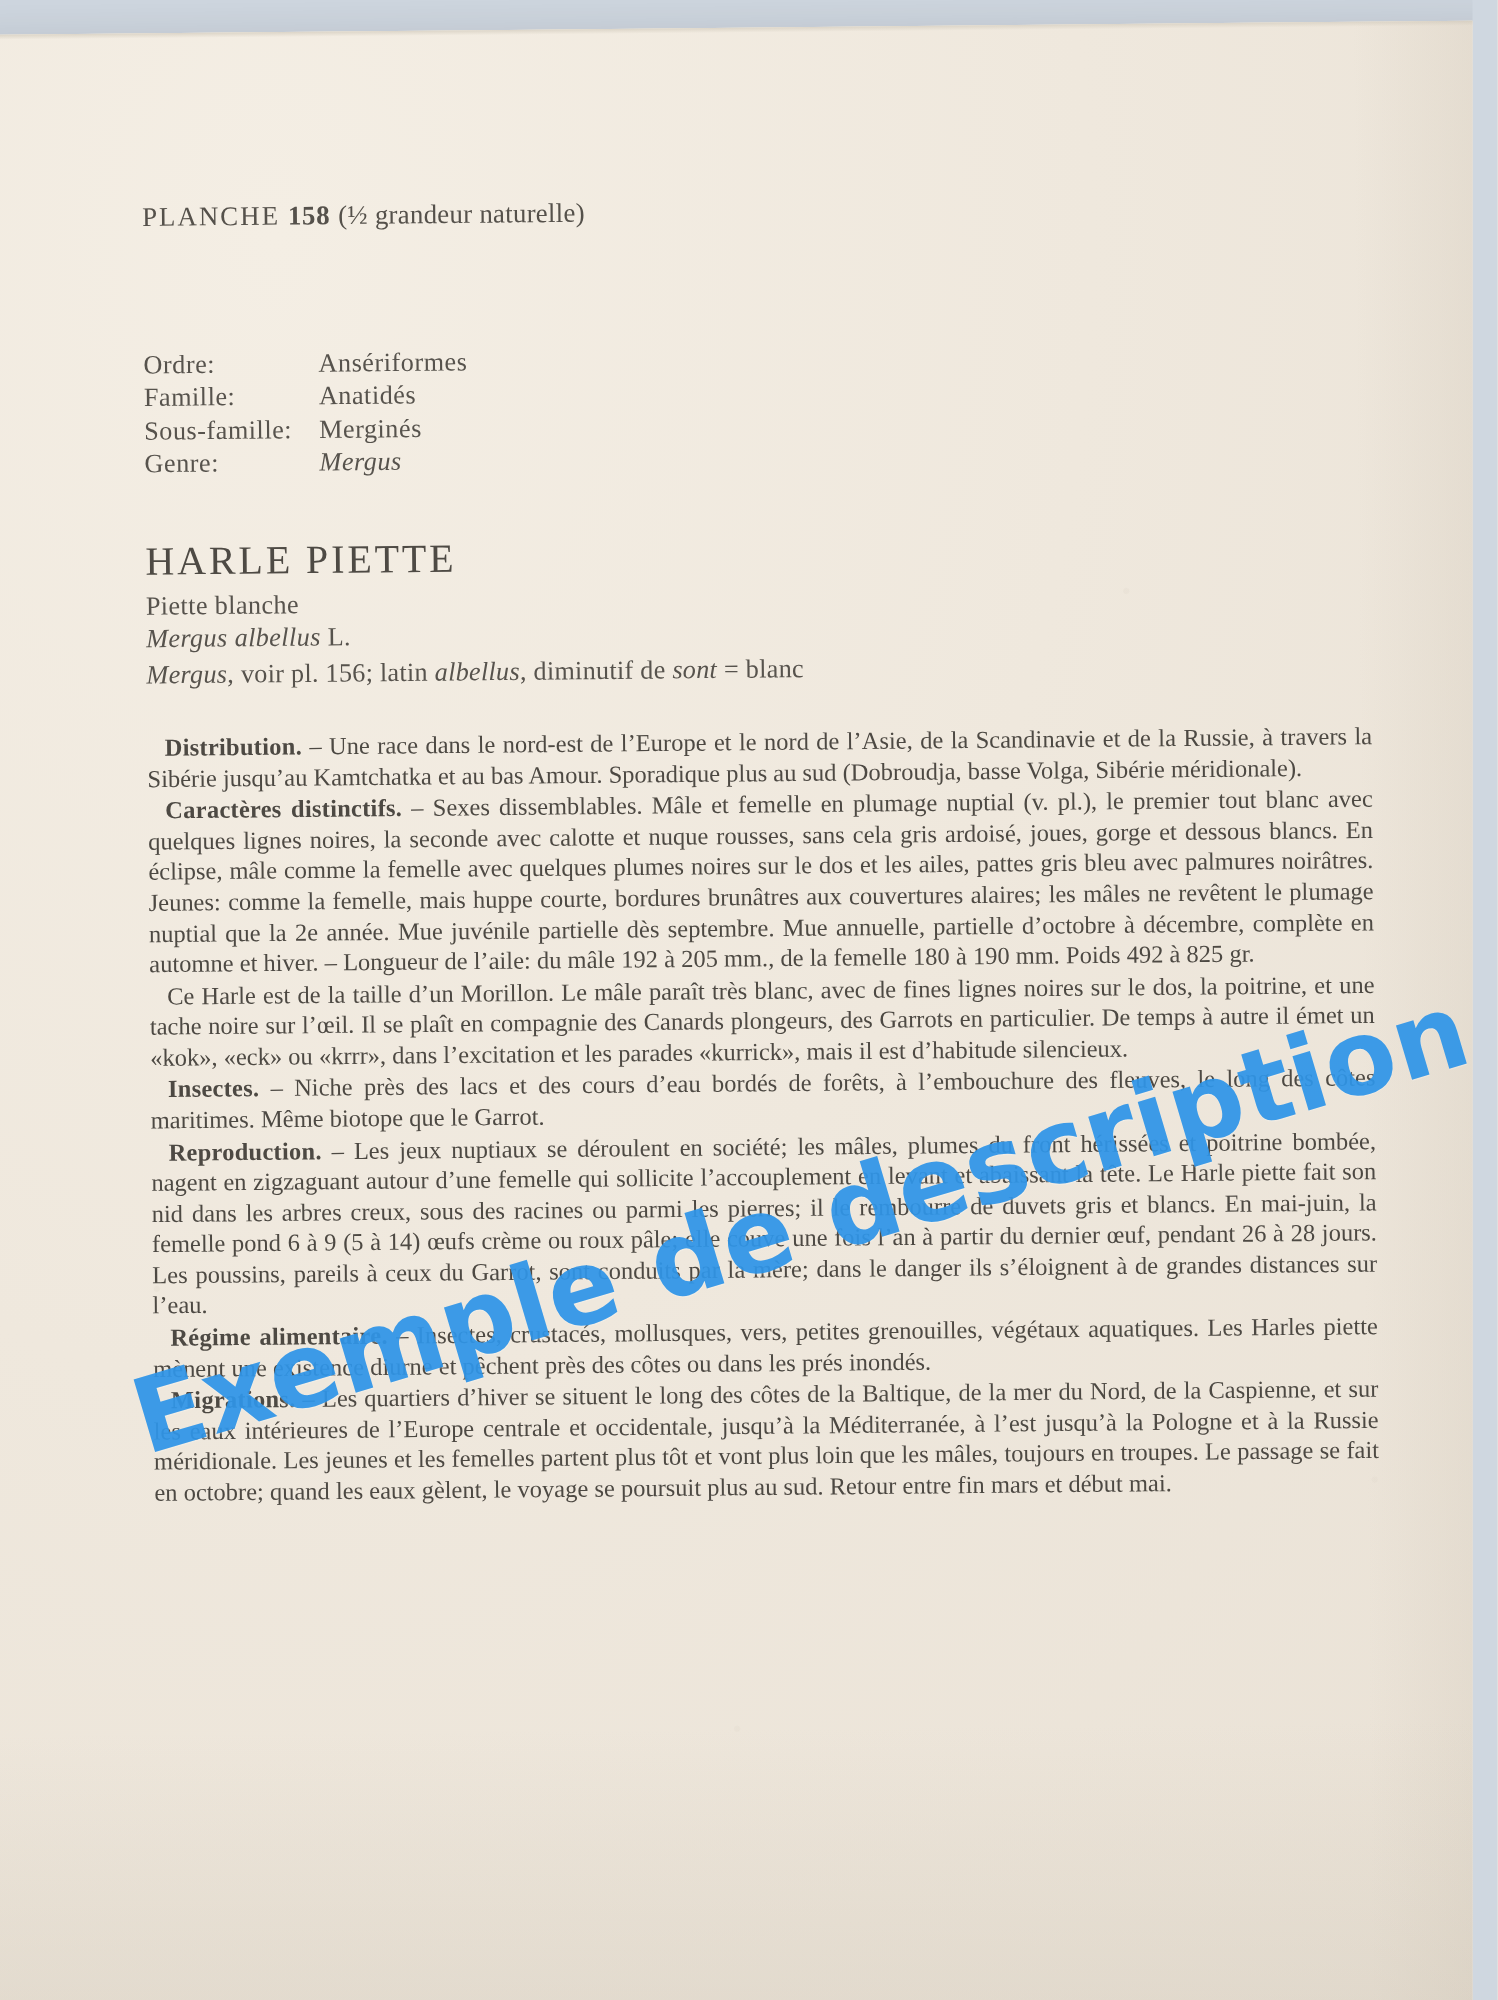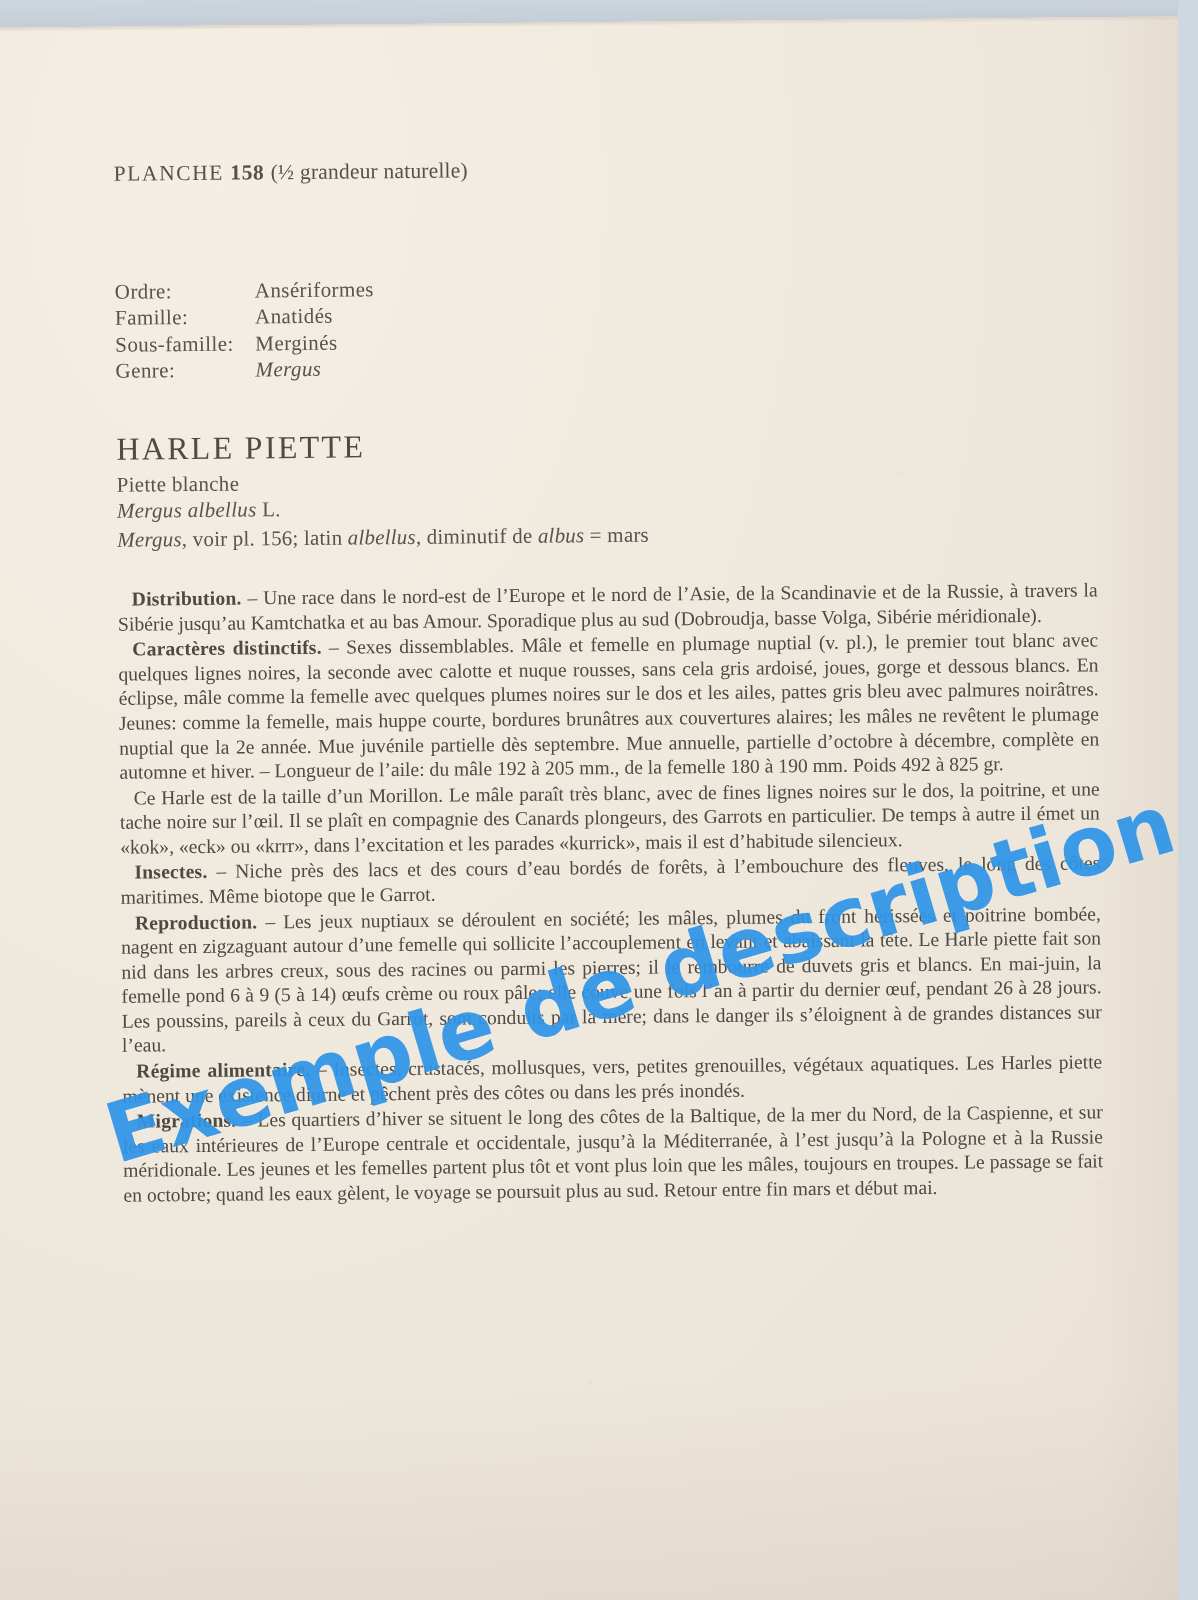--- a/index.html
+++ b/index.html
@@ -202,21 +202,21 @@
 
       <div class="species">
         <div class="species-title">HARLE PIETTE</div>
         <div class="species-sub">Piette blanche</div>
         <div class="species-latin">
           <span class="it">Mergus</span>
           <span class="it">albellus</span>
           <span>L.</span>
         </div>
         <div class="species-etym">
-          <span class="it">Mergus</span><span>, voir pl. 156; latin </span><span class="it">albellus</span><span>, diminutif de </span><span class="it">albus</span><span> = mars</span>
+          <span class="it">Mergus</span><span>, voir pl. 156; latin </span><span class="it">albellus</span><span>, diminutif de </span><span class="it">sont</span><span> = blanc</span>
         </div>
       </div>
 
       <div class="body-text">
 
         <p class="para">
           <span class="lead">Distribution.</span><span> – Une race dans le nord-est de l’Europe et le nord de l’Asie, de la Scandinavie et de la Russie, à travers la Sibérie jusqu’au Kamtchatka et au bas Amour. Sporadique plus au sud (Dobroudja, basse Volga, Sibérie méridionale).</span>
         </p>
 
         <p class="para">

